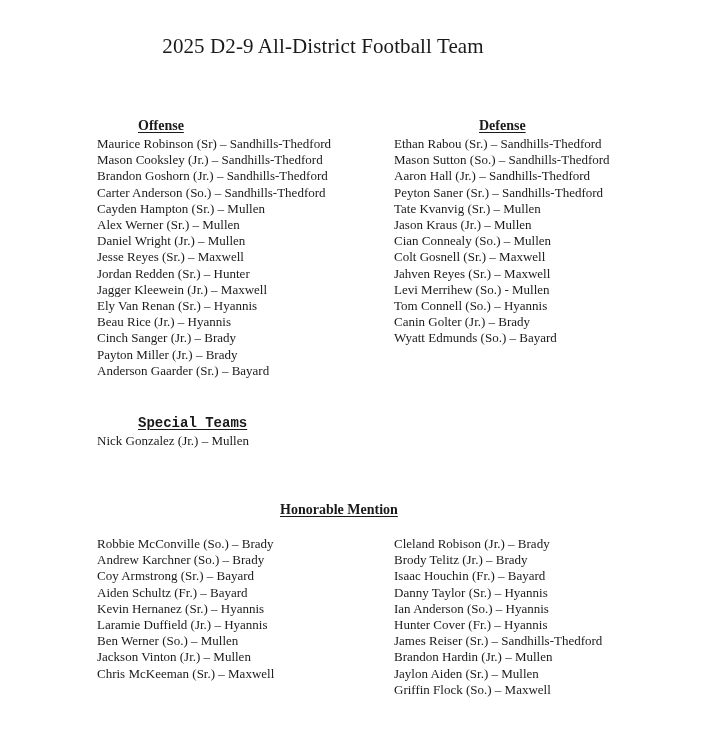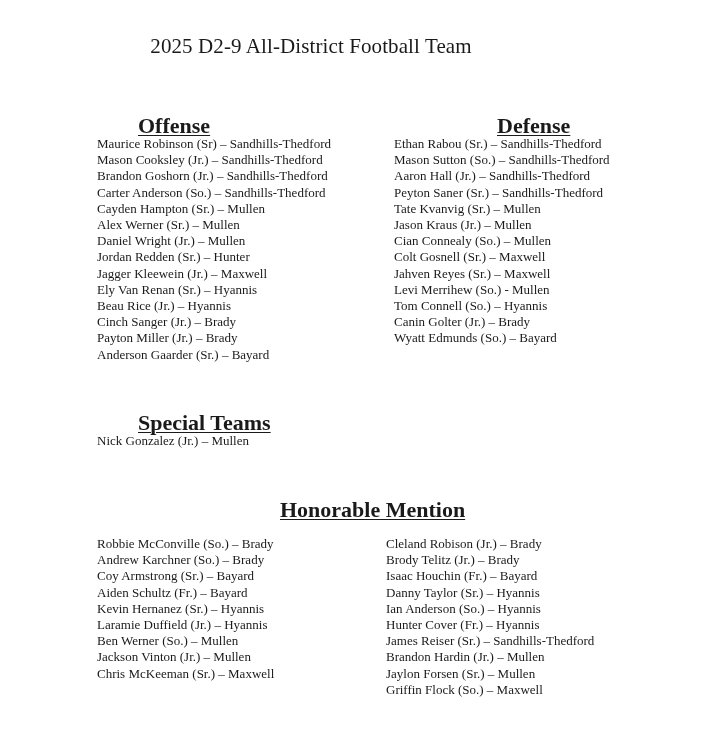--- a/index.html
+++ b/index.html
@@ -11,72 +11,73 @@
       width: 719px;
       height: 746px;
       position: relative;
       overflow: hidden;
       font-family: "Liberation Serif", "DejaVu Serif", serif;
       color: #1a1a1a;
     }
     .title {
       position: absolute;
       top: 32px;
-      left: 0;
+      left: 12px;
       width: 622px;
       text-align: center;
       font-size: 21px;
       line-height: 28px;
       letter-spacing: 0.1px;
     }
     .heading {
       position: absolute;
       font-weight: bold;
-      font-size: 22px;
+      font-size: 14px;
       line-height: 20px;
       text-decoration: underline;
       text-underline-offset: 2px;
       text-decoration-thickness: 1px;
     }
     .list {
       position: absolute;
       margin: 0;
       padding: 0;
       list-style: none;
       font-size: 13px;
       line-height: 16.2px;
     }
     .list li {
       white-space: nowrap;
     }
     #offense-heading { left: 138px; top: 116px; }
-    #defense-heading { left: 497px; top: 116px; }
-    #special-heading { left: 138px; top: 413px; }
+    #defense-heading { left: 479px; top: 116px; }
+    #special-heading { left: 138px; top: 413px; font-family: Liberation Mono, monospace; }
     #honorable-heading { left: 280px; top: 500px; }
 
     #offense-list { left: 97px; top: 136px; }
     #defense-list { left: 394px; top: 136px; }
     #special-list { left: 97px; top: 433px; }
     #honorable-left { left: 97px; top: 536px; }
-    #honorable-right { left: 386px; top: 536px; }
+    #honorable-right { left: 394px; top: 536px; }
   </style>
 </head>
 <body>
 
 <div class="title">2025 D2-9 All-District Football Team</div>
 
 <div class="heading" id="offense-heading">Offense</div>
 <ul class="list" id="offense-list">
   <li>Maurice Robinson (Sr) – Sandhills-Thedford</li>
   <li>Mason Cooksley (Jr.) – Sandhills-Thedford</li>
   <li>Brandon Goshorn (Jr.) – Sandhills-Thedford</li>
   <li>Carter Anderson (So.) – Sandhills-Thedford</li>
   <li>Cayden Hampton (Sr.) – Mullen</li>
   <li>Alex Werner (Sr.) – Mullen</li>
   <li>Daniel Wright (Jr.) – Mullen</li>
+  <li>Jesse Reyes (Sr.) – Maxwell</li>
   <li>Jordan Redden (Sr.) – Hunter</li>
   <li>Jagger Kleewein (Jr.) – Maxwell</li>
   <li>Ely Van Renan (Sr.) – Hyannis</li>
   <li>Beau Rice (Jr.) – Hyannis</li>
   <li>Cinch Sanger (Jr.) – Brady</li>
   <li>Payton Miller (Jr.) – Brady</li>
   <li>Anderson Gaarder (Sr.) – Bayard</li>
 </ul>
 
 <div class="heading" id="defense-heading">Defense</div>
@@ -115,15 +116,15 @@
 </ul>
 <ul class="list" id="honorable-right">
   <li>Cleland Robison (Jr.) – Brady</li>
   <li>Brody Telitz (Jr.) – Brady</li>
   <li>Isaac Houchin (Fr.) – Bayard</li>
   <li>Danny Taylor (Sr.) – Hyannis</li>
   <li>Ian Anderson (So.) – Hyannis</li>
   <li>Hunter Cover (Fr.) – Hyannis</li>
   <li>James Reiser (Sr.) – Sandhills-Thedford</li>
   <li>Brandon Hardin (Jr.) – Mullen</li>
-  <li>Jaylon Forsen (Sr.) – Mullen</li>
+  <li>Jaylon Aiden (Sr.) – Mullen</li>
   <li>Griffin Flock (So.) – Maxwell</li>
 </ul>
 
 </body></html>

